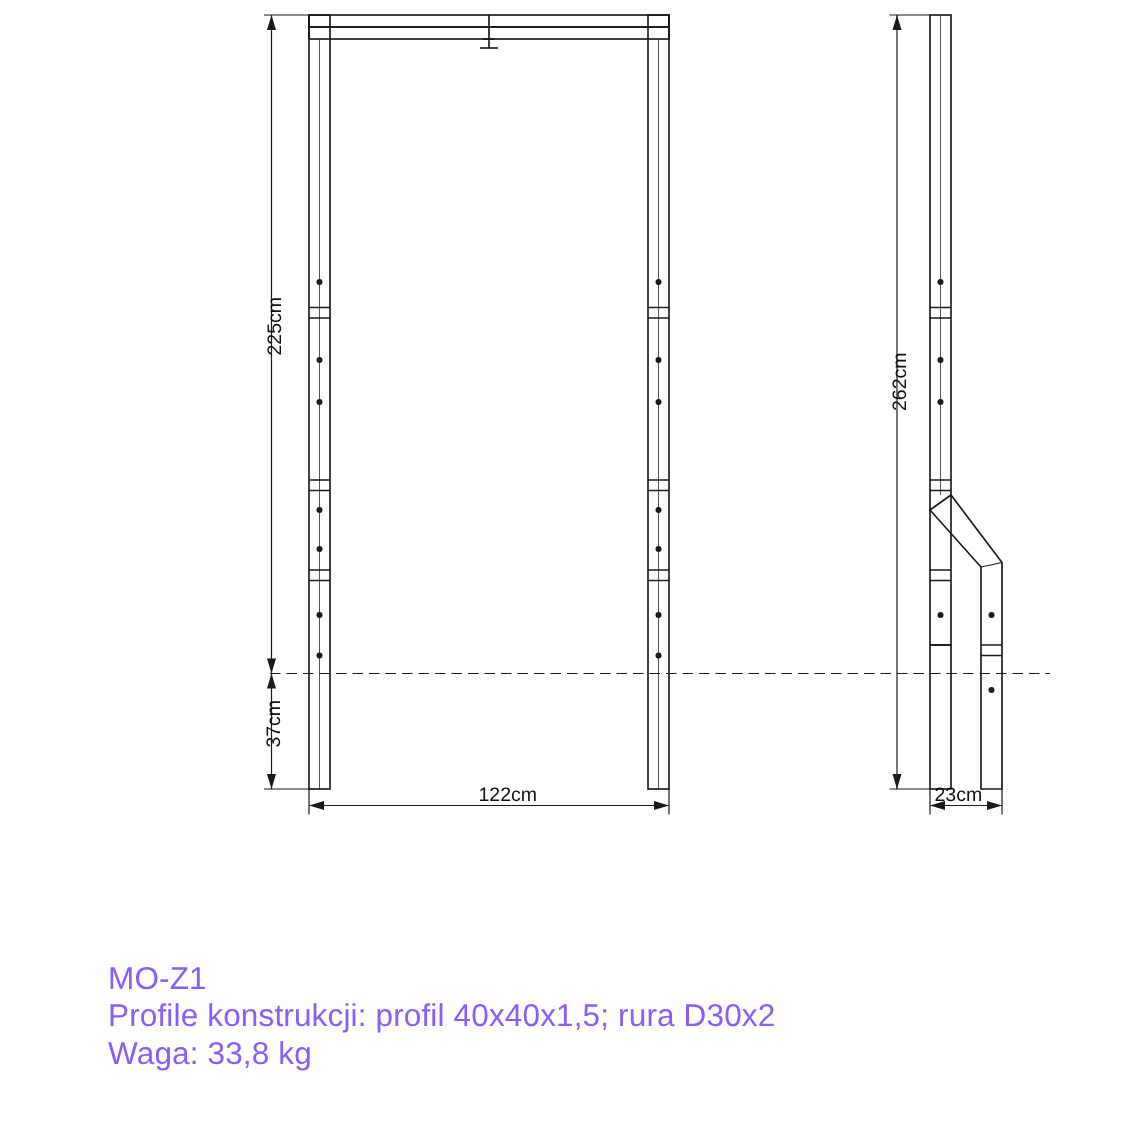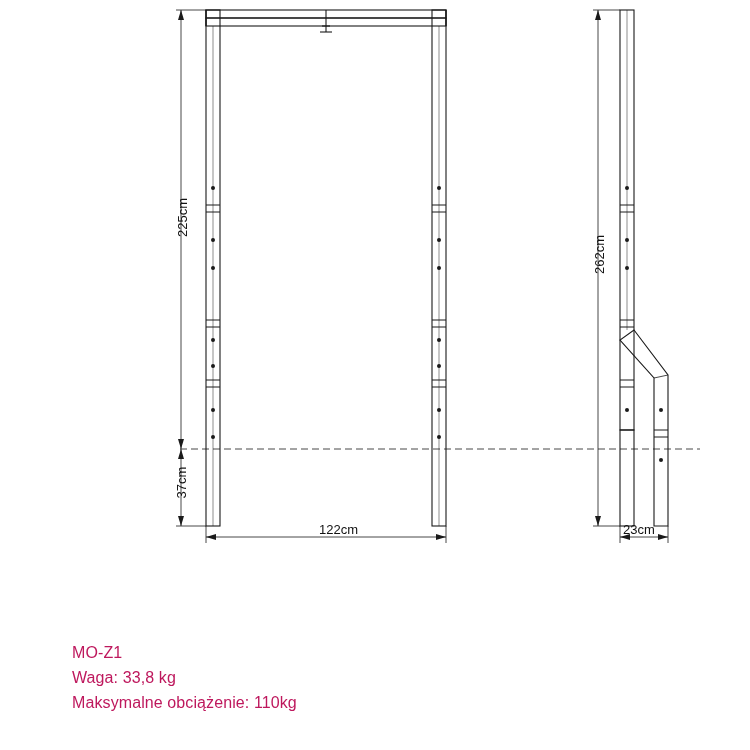--- a/index.html
+++ b/index.html
@@ -27,23 +27,23 @@
     width: 750px;
     height: 600px;
   }
   .spec-block {
     position: absolute;
     left: 72px;
     top: 640px;
     width: 640px;
   }
   .spec-line {
-    font-size: 16px;
+    font-size: 21px;
     line-height: 25px;
-    color: #be185d;
+    color: #8b5cf6;
     white-space: nowrap;
     letter-spacing: 0.1px;
   }
   .dim-label {
     position: absolute;
     font-size: 13px;
     color: #111111;
     white-space: nowrap;
   }
   .rot {
@@ -201,17 +201,17 @@
   <div class="dim-label rot" style="left:166px; top:475px;">37cm</div>
 
   <div class="dim-label" style="left:319px; top:522px;">122cm</div>
 
   <div class="dim-label rot" style="left:580px; top:247px;">262cm</div>
 
   <div class="dim-label" style="left:623px; top:522px;">23cm</div>
 
   <div class="spec-block">
     <div class="spec-line">MO-Z1</div>
+    <div class="spec-line">Profile konstrukcji: profil 40x40x1,5; rura D30x2</div>
     <div class="spec-line">Waga: 33,8 kg</div>
-    <div class="spec-line">Maksymalne obciążenie: 110kg</div>
   </div>
 
 </div>
 
 </body></html>

